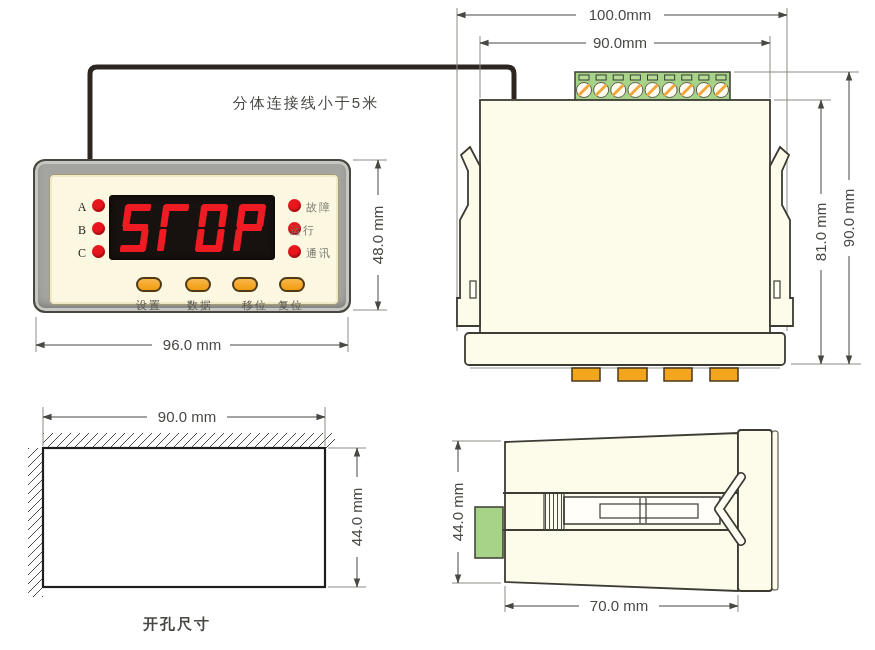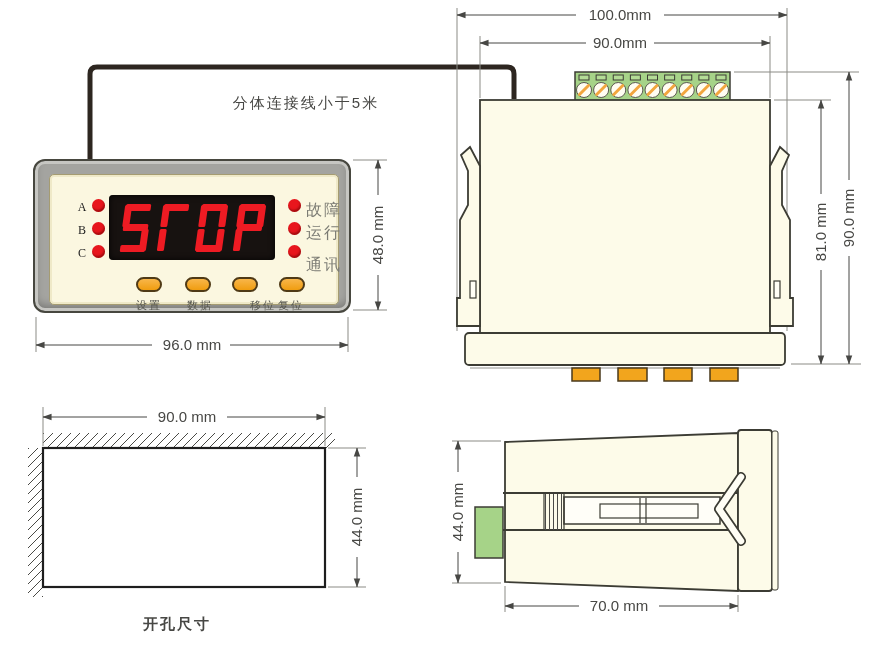--- a/index.html
+++ b/index.html
@@ -29,21 +29,21 @@
   .seg.G{left:1px;top:20px;width:25px;height:7px}
   .seg.D{left:1px;top:41px;width:25px;height:7px}
   .seg.F{left:0;top:1px;width:7px;height:22px}
   .seg.B{left:20px;top:1px;width:7px;height:22px}
   .seg.E{left:0;top:25px;width:7px;height:22px}
   .seg.C{left:20px;top:25px;width:7px;height:22px}
   .led{position:absolute;width:13px;height:13px;border-radius:50%;background:#e8161d;
        box-shadow:inset -1px -2px 2px rgba(110,0,0,.55);}
   .abc{position:absolute;width:16px;text-align:center;
        font-family:"Liberation Serif",serif;font-size:12px;color:#1c1c1c;}
-  .status-label{position:absolute;font-size:16px;color:#7c7c74;letter-spacing:2px;white-space:nowrap;}
+  .status-label{position:absolute;font-size:11px;color:#7c7c74;letter-spacing:2px;white-space:nowrap;}
   .btn{position:absolute;width:26px;height:15px;top:116px;
        background:linear-gradient(#f8b64a,#f09d10);border:2px solid #4f3a16;border-radius:9px;
        box-sizing:border-box;}
   .btn-label{position:absolute;top:137px;width:48px;text-align:center;font-size:11px;
        color:#56564e;letter-spacing:2px;white-space:nowrap;}
 </style>
 </head>
 <body>
 
 <div id="canvas">
@@ -248,27 +248,27 @@
   <span class="abc" style="left:39px;top:39px">A</span>
   <span class="led" style="left:57px;top:38px"></span>
   <span class="abc" style="left:39px;top:62px">B</span>
   <span class="led" style="left:57px;top:61px"></span>
   <span class="abc" style="left:39px;top:85px">C</span>
   <span class="led" style="left:57px;top:84px"></span>
 
   <span class="led" style="left:253px;top:38px"></span>
   <span class="status-label" style="left:271px;top:39px">故障</span>
   <span class="led" style="left:253px;top:61px"></span>
-  <span class="status-label" style="left:271px;top:62px">运行</span>
+  <span class="status-label" style="left:255px;top:62px">运行</span>
   <span class="led" style="left:253px;top:84px"></span>
-  <span class="status-label" style="left:271px;top:94px">通讯</span>
+  <span class="status-label" style="left:271px;top:85px">通讯</span>
 
   <span class="btn" style="left:101px"></span>
   <span class="btn" style="left:150px"></span>
   <span class="btn" style="left:197px"></span>
   <span class="btn" style="left:244px"></span>
   <span class="btn-label" style="left:90px">设置</span>
   <span class="btn-label" style="left:141px">数据</span>
-  <span class="btn-label" style="left:204px">移位</span>
+  <span class="btn-label" style="left:196px">移位</span>
   <span class="btn-label" style="left:232px">复位</span>
 </div>
 
 </div>
 
 </body></html>

